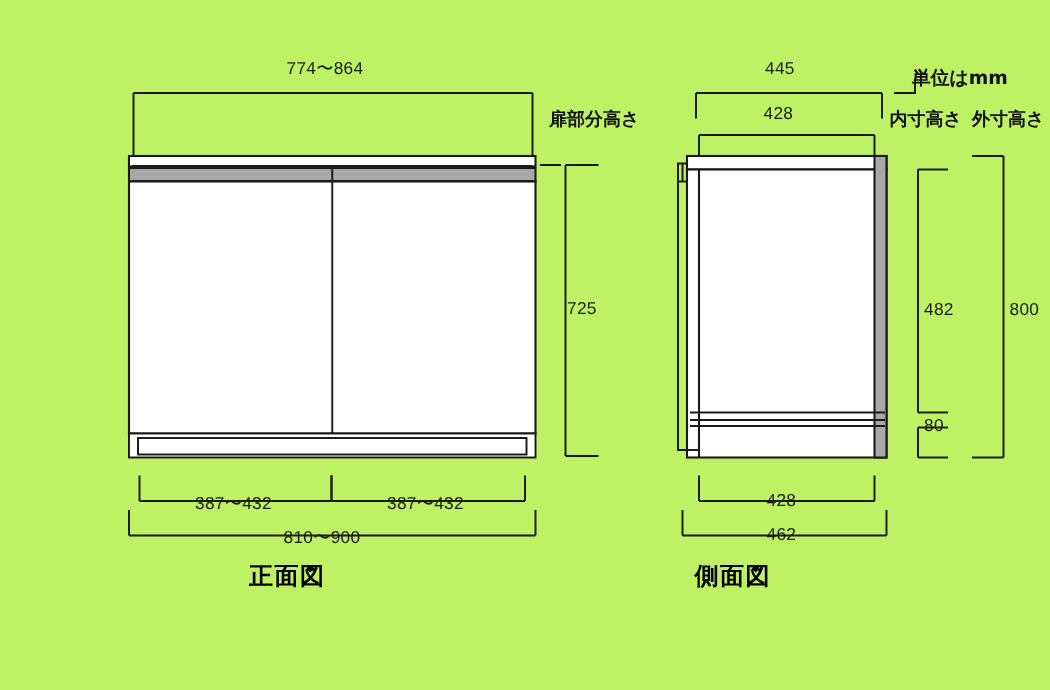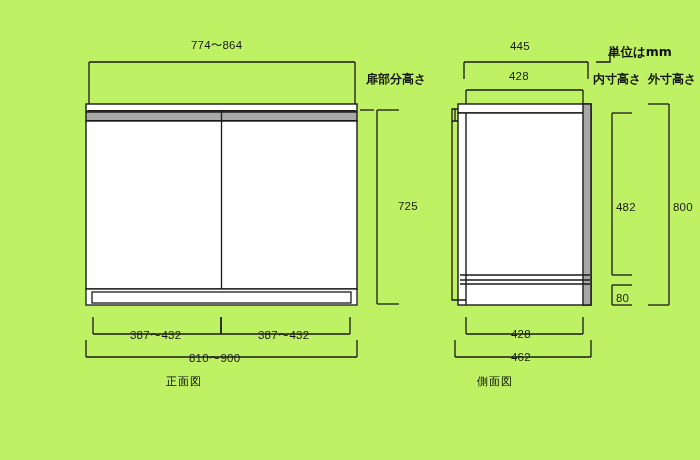--- a/index.html
+++ b/index.html
@@ -26,25 +26,25 @@
   .jp {
     position: absolute;
     font-size: 12px;
     color: #111111;
     white-space: nowrap;
     font-family: "DejaVu Sans", "Liberation Sans", sans-serif;
     font-weight: 700;
   }
   .jp-title {
     position: absolute;
-    font-size: 11px;
+    font-size: 16px;
     color: #000000;
     white-space: nowrap;
     font-family: "DejaVu Sans", "Liberation Sans", sans-serif;
-    font-weight: 400;
+    font-weight: 700;
     letter-spacing: 1px;
   }
   .caption {
     position: absolute;
     font-size: 14px;
     color: #000000;
     white-space: nowrap;
     font-family: "DejaVu Sans", "Liberation Sans", sans-serif;
     font-weight: 700;
     letter-spacing: -0.2px;
@@ -197,21 +197,21 @@
       <g stroke-width="1.3">
         <path d="M596,62 L610,62 L610,52"></path>
       </g>
     </g>
   </svg>
 
   <div class="dim-text" style="left:191px; top:38px;">774〜864</div>
 
   <div class="jp" style="left:366px; top:71px;">扉部分高さ</div>
 
-  <div class="dim-text" style="left:398px; top:200px;text-align:right;">725</div>
+  <div class="dim-text" style="left:378px; top:200px;text-align:right;">725</div>
 
   <div class="dim-text" style="left:130px; top:328px;">387〜432</div>
 
   <div class="dim-text" style="left:258px; top:328px;">387〜432</div>
 
   <div class="dim-text" style="left:189px; top:351px;">810〜900</div>
 
   <div class="jp-title" style="left:166px; top:374px;">正面図</div>
 
   <div class="dim-text" style="left:510px; top:40px;">445</div>
@@ -219,24 +219,24 @@
   <div class="dim-text" style="left:509px; top:70px;">428</div>
 
   <div class="jp" style="left:593px; top:71px;font-family:Liberation Mono, monospace;">内寸高さ</div>
 
   <div class="jp" style="left:648px; top:71px;">外寸高さ</div>
 
   <div class="dim-text" style="left:616px; top:201px;">482</div>
 
   <div class="dim-text" style="left:673px; top:201px;">800</div>
 
-  <div class="dim-text" style="left:616px; top:292px;">80</div>
+  <div class="dim-text" style="left:616px; top:278px;">80</div>
 
   <div class="dim-text" style="left:511px; top:328px;">428</div>
 
   <div class="dim-text" style="left:511px; top:351px;">462</div>
 
-  <div class="jp-title" style="left:477px; top:374px;">側面図</div>
+  <div class="jp-title" style="left:463px; top:374px;">側面図</div>
 
   <div class="jp" style="left:608px; top:44px; font-size:12.5px;">単位はmm</div>
 
 
 </div>
 
 </body></html>

